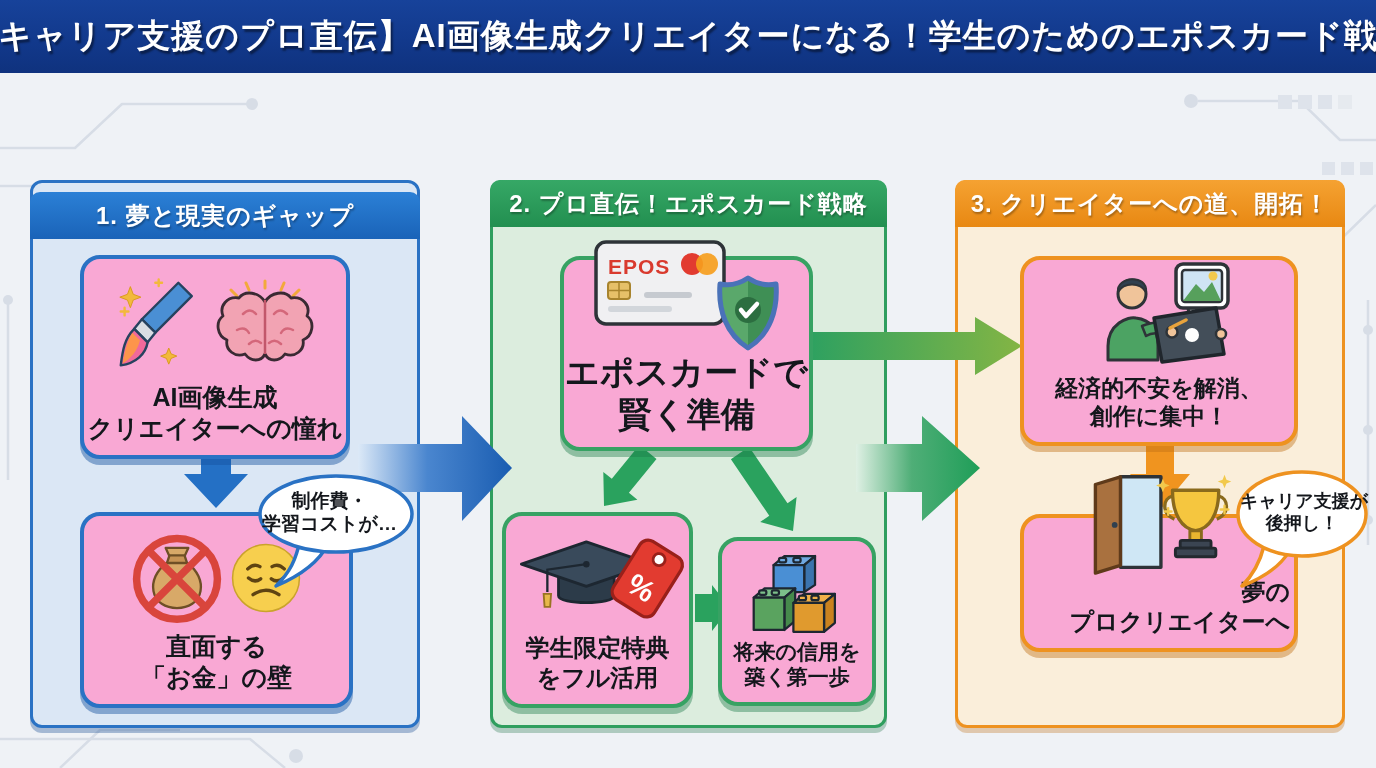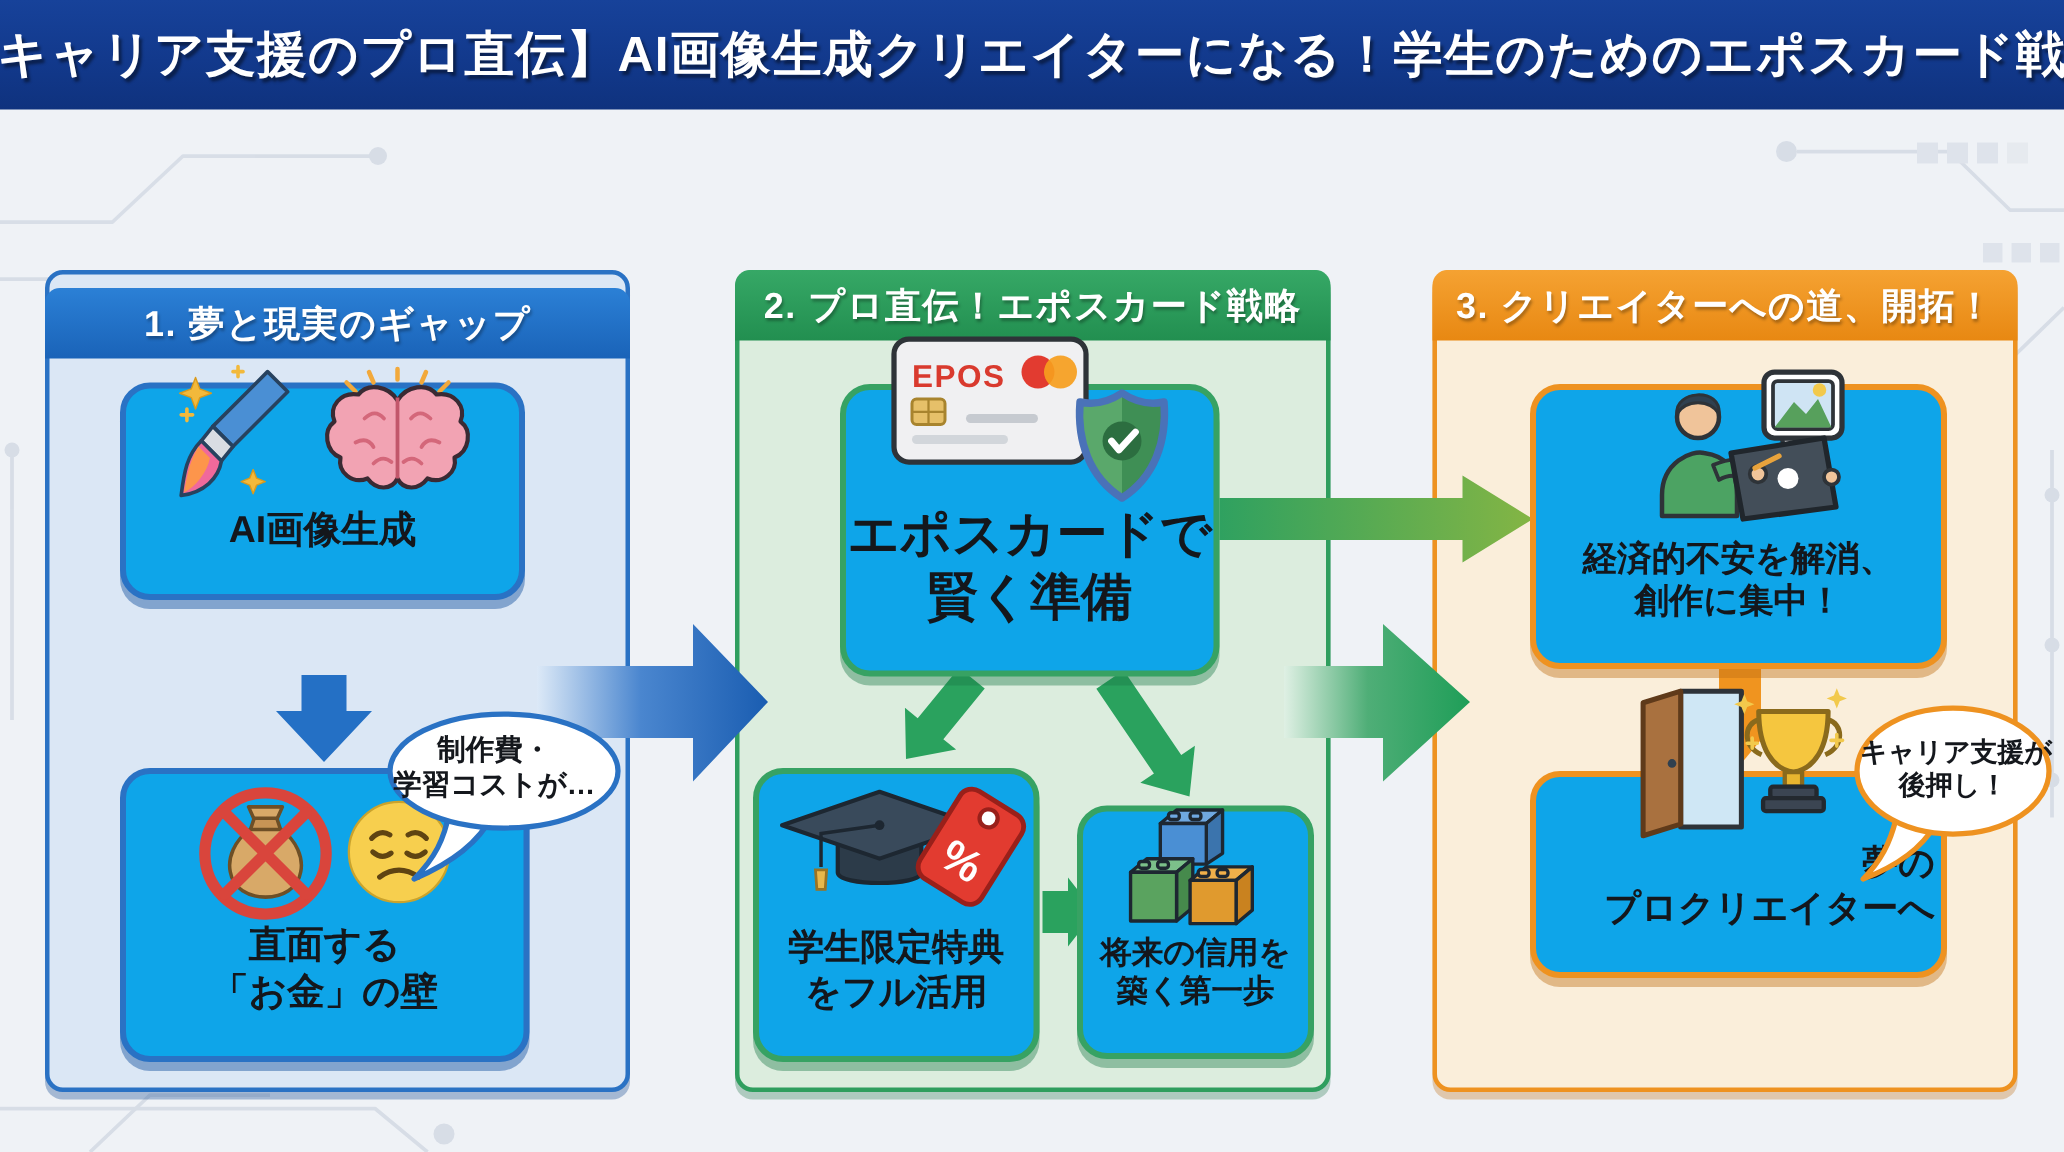--- a/index.html
+++ b/index.html
@@ -23,29 +23,29 @@
               border-radius:10px 10px 0 0;display:flex;align-items:center;justify-content:center;
               color:#fff;font-weight:800;font-size:24px;letter-spacing:1px;
               text-shadow:1px 2px 2px rgba(0,0,0,.3);box-sizing:border-box;}
   .p1{left:30px;top:180px;width:390px;height:548px;background:#dbe7f5;border-color:#2a72c4;box-shadow:0 5px 0 rgba(26,77,145,.35);}
   .p1 .panel-head{background:linear-gradient(180deg,#2b80d6,#1a63b8);margin-top:12px;}
   .p2{left:490px;top:180px;width:397px;height:548px;background:#dcedde;border-color:#2f9e5e;box-shadow:0 5px 0 rgba(23,110,62,.3);}
   .p2 .panel-head{background:linear-gradient(180deg,#36a866,#228f50);}
   .p3{left:955px;top:180px;width:390px;height:548px;background:#faeeda;border-color:#ee9220;box-shadow:0 5px 0 rgba(190,110,20,.32);}
   .p3 .panel-head{background:linear-gradient(180deg,#f5a232,#e88812);}
   
-  .box{position:absolute;background:#0ea5e9;border:4px solid;border-radius:20px;z-index:4;
+  .box{position:absolute;background:#f9a8d4;border:4px solid;border-radius:20px;z-index:4;
        display:flex;flex-direction:column;align-items:center;justify-content:flex-end;
-       padding:8px 4px 28px 4px;box-sizing:border-box;}
+       padding:8px 4px 12px 4px;box-sizing:border-box;}
   .box .icons{flex:1;display:flex;align-items:center;justify-content:center;gap:4px;width:100%;}
   .bl{display:block;text-align:center;font-weight:800;color:#14171c;line-height:1.22;white-space:nowrap;}
   .blue{border-color:#2a72c4;box-shadow:0 6px 0 rgba(23,82,160,.45);}
   .green{border-color:#37a263;box-shadow:0 6px 0 rgba(25,120,70,.4);}
   .orange{border-color:#ee9220;box-shadow:0 6px 0 rgba(190,110,20,.42);}
-  .bA{left:80px;top:255px;width:270px;height:145px;}  .bA .bl{font-size:25px;}
+  .bA{left:80px;top:255px;width:270px;height:204px;}  .bA .bl{font-size:25px;}
   .bB{left:80px;top:512px;width:273px;height:196px;}  .bB .bl{font-size:25px;}
   .bC{left:560px;top:256px;width:253px;height:195px;} .bC .bl{font-size:34px;}
   .bD{left:502px;top:512px;width:191px;height:196px;} .bD .bl{font-size:24px;}
   .bE{left:718px;top:537px;width:158px;height:169px;} .bE .bl{font-size:21px;}
   .bF{left:1020px;top:256px;width:278px;height:190px;}.bF .bl{font-size:23px;}
   .bG{left:1020px;top:514px;width:278px;height:138px;align-items:flex-end;}.bG .bl{font-size:24px;}
   
   .arrows{left:0;top:0;z-index:3;pointer-events:none;}
   
   .bubble-svg{z-index:6;pointer-events:none;}
@@ -148,20 +148,21 @@
       <svg width="100" height="92" viewBox="0 0 100 90">
         <g>
           <path d="M50,1 V8 M31,3 L34,10 M69,3 L66,10 M16,10 L22,16 M84,10 L78,16" stroke="#f2a93b" stroke-width="3" stroke-linecap="round"></path>
           <path d="M50,22 C44,12 30,10 24,18 C12,16 4,26 8,36 C0,42 2,56 12,60 C10,70 20,78 30,74 C36,82 46,82 50,74 C54,82 64,82 70,74 C80,78 90,70 88,60 C98,56 100,42 92,36 C96,26 88,16 76,18 C70,10 56,12 50,22 Z" fill="#f2a3b3" stroke="#3a2a33" stroke-width="2.8" stroke-linejoin="round"></path>
           <path d="M50,20 V74" stroke="#c2576b" stroke-width="2.5"></path>
           <path d="M28,34 q7,-7 13,0 M22,50 q8,-4 12,3 M34,64 q6,-6 12,-1 M72,34 q-7,-7 -13,0 M78,50 q-8,-4 -12,3 M66,64 q-6,-6 -12,-1" fill="none" stroke="#d4677a" stroke-width="2.5" stroke-linecap="round"></path>
         </g>
       </svg>
     </div>
     <span class="bl">AI画像生成</span>
+    <span class="bl">クリエイターへの憧れ</span>
   </div>
 
   <div class="box blue bB">
     <div class="icons">
       <svg width="94" height="94" viewBox="0 0 100 100">
         <g stroke-linejoin="round">
           <polygon points="38,18 62,18 58,27 42,27" fill="#d8a968" stroke="#6e4f26" stroke-width="2.5"></polygon>
           <polygon points="42,26 58,26 61,35 39,35" fill="#c79455" stroke="#6e4f26" stroke-width="2.5"></polygon>
           <path d="M39,34 L61,34 C72,42 77,54 75,64 C73,76 62,82 50,82 C38,82 27,76 25,64 C23,54 28,42 39,34 Z" fill="#d8a968" stroke="#6e4f26" stroke-width="2.5"></path>
           <circle cx="50" cy="51" r="43" fill="none" stroke="#d9453c" stroke-width="8"></circle>

